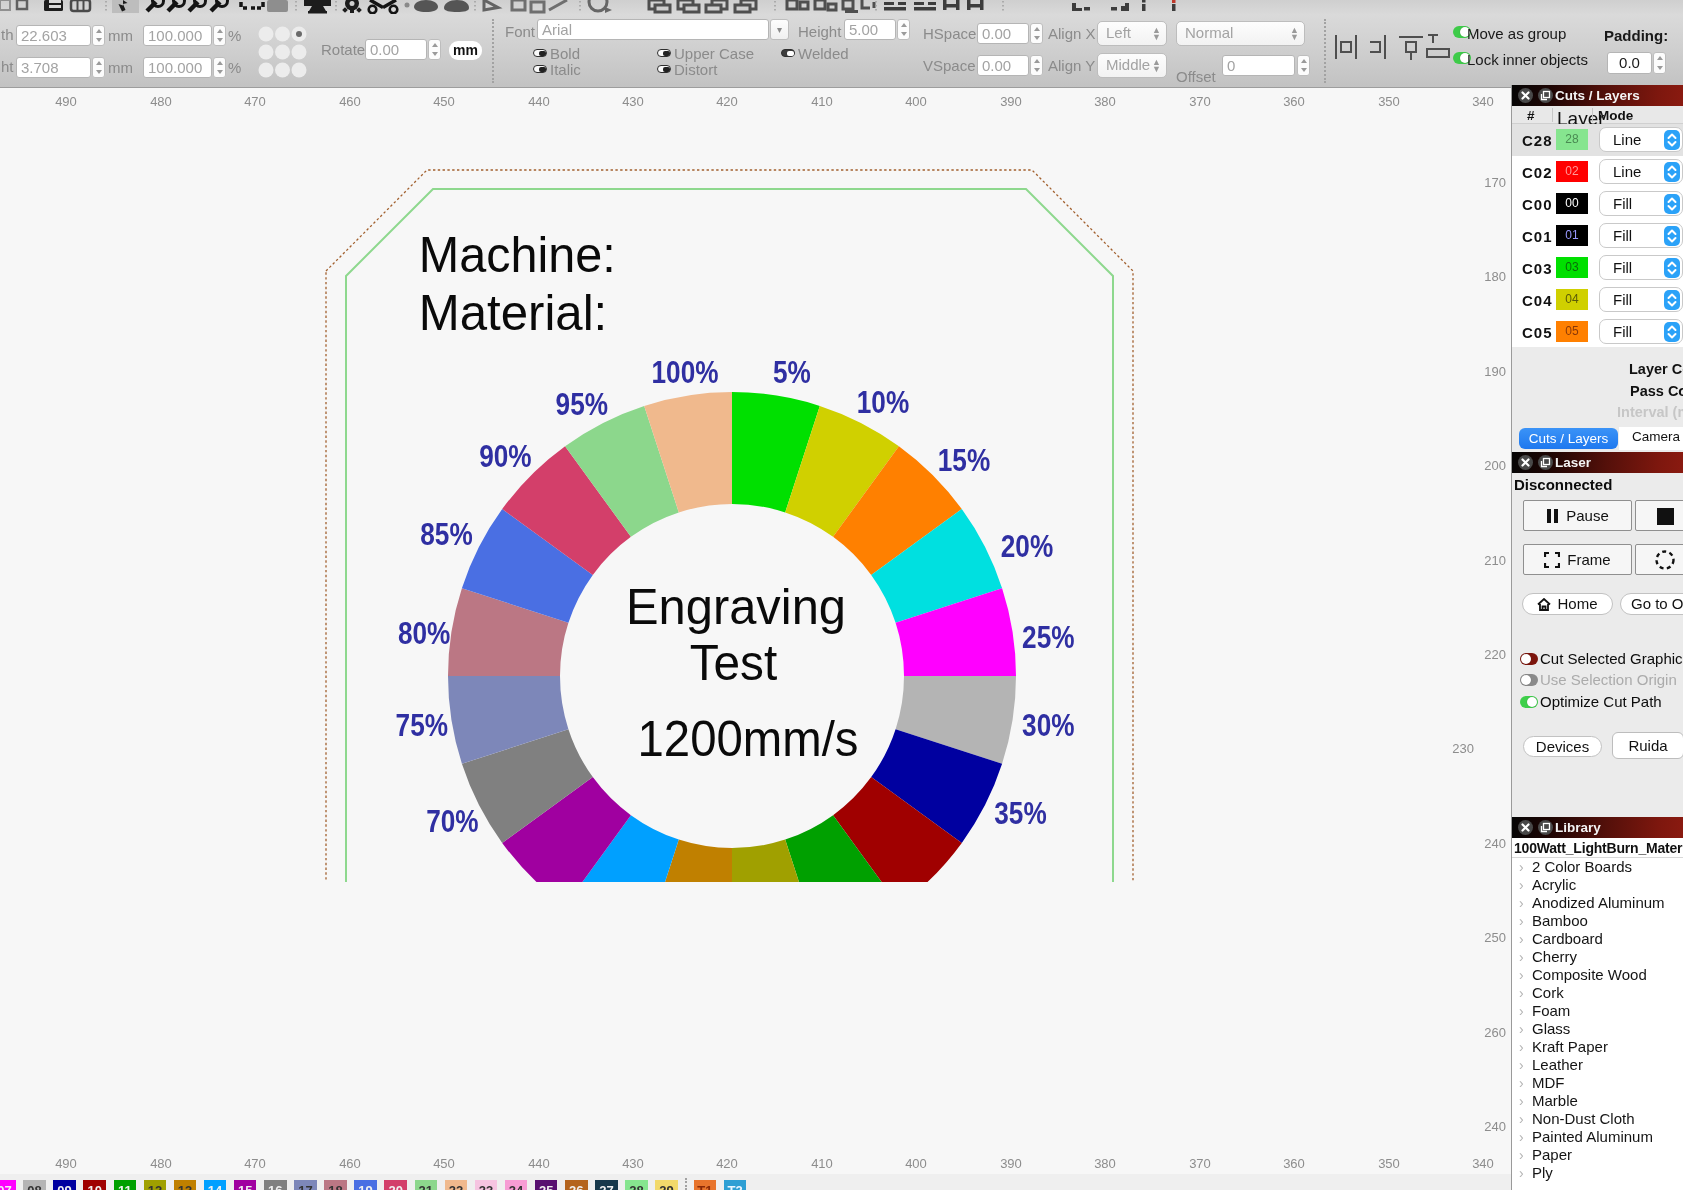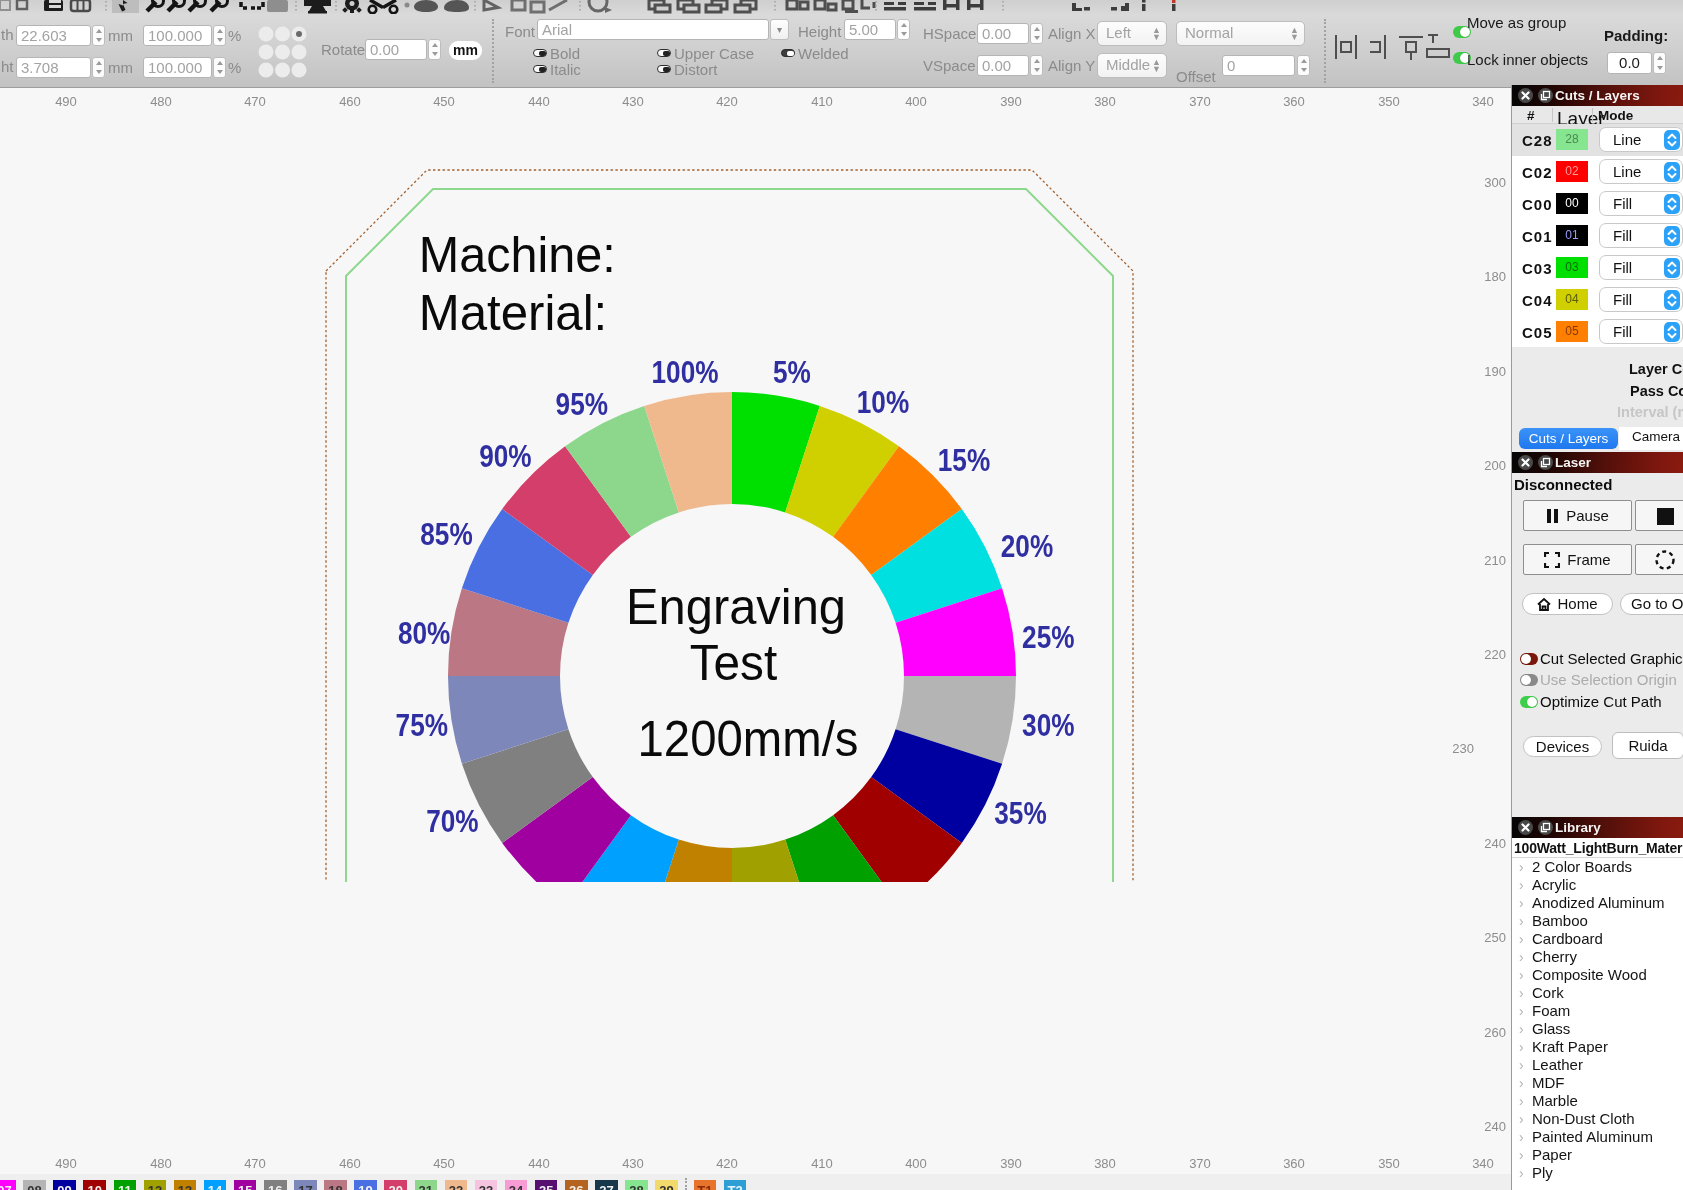--- a/index.html
+++ b/index.html
@@ -200,21 +200,21 @@
 <div class="tinp" style="left:1222px;top:41px;width:73px;height:21px">0</div>
 <div class="tstep" style="left:1297px;top:41px;height:21px"></div>
 <div class="dotsep" style="left:1324px;top:5px;height:64px"></div>
 <svg width="120" height="40" style="position:absolute;left:1333px;top:17px" fill="none" stroke="#4f4f4f" stroke-width="2">
 <path d="M3 4v24M23 4v24M8 11h10v10H8z"></path>
 <path d="M37 11h10v10H37M52 4v24"></path>
 <path d="M66 6h24M73 11h10v10h-10zM78 21v8"></path>
 <path d="M100 4v8M95 4h10M94 18h22v8H94z"></path>
 </svg>
 <div class="gtog" style="left:1453px;top:12px"></div>
-    <div style="position:absolute;left:1467px;top:0;font-size:15px;color:#191919">Move as group</div>
+    <div style="position:absolute;left:1467px;top:11px;font-size:15px;color:#191919">Move as group</div>
 <div class="gtog" style="left:1453px;top:38px"></div>
     <div style="position:absolute;left:1467px;top:37px;font-size:15px;color:#191919">Lock inner objects</div>
 <div style="position:absolute;left:1604px;top:13px;font-size:15px;font-weight:bold;color:#191919">Padding:</div>
 <div class="tinp" style="left:1607px;top:38px;width:45px;height:22px;color:#191919;text-align:center">0.0</div>
 <div class="tstep" style="left:1653px;top:38px;height:22px"></div>
 </div>
 
 <div class="abs" style="left:0;top:89px;width:1511px;height:793px;background:#f7f7f7;overflow:hidden">
 <svg width="1511" height="1101" viewBox="0 89 1511 1101" style="position:absolute;left:0;top:0">
 <path d="M326 271L427 170L1032 170L1133 271L1133 959L1032 1060L427 1060L326 959Z" fill="none" stroke="#a2602e" stroke-width="1.3" stroke-dasharray="2.4 2.4"></path>
@@ -295,21 +295,21 @@
 <div class="rn" style="left:613px;top:1156px">430</div>
 <div class="rn" style="left:707px;top:1156px">420</div>
 <div class="rn" style="left:802px;top:1156px">410</div>
 <div class="rn" style="left:896px;top:1156px">400</div>
 <div class="rn" style="left:991px;top:1156px">390</div>
 <div class="rn" style="left:1085px;top:1156px">380</div>
 <div class="rn" style="left:1180px;top:1156px">370</div>
 <div class="rn" style="left:1274px;top:1156px">360</div>
 <div class="rn" style="left:1369px;top:1156px">350</div>
 <div class="rn" style="left:1463px;top:1156px">340</div>
-<div class="rnv" style="left:1472px;top:175px">300</div>
+<div class="rnv" style="left:1472px;top:175px">170</div>
 <div class="rnv" style="left:1472px;top:269px">180</div>
 <div class="rnv" style="left:1472px;top:364px">190</div>
 <div class="rnv" style="left:1472px;top:458px">200</div>
 <div class="rnv" style="left:1472px;top:553px">210</div>
 <div class="rnv" style="left:1472px;top:647px">220</div>
 <div class="rnv" style="left:1440px;top:741px">230</div>
 <div class="rnv" style="left:1472px;top:836px">240</div>
 <div class="rnv" style="left:1472px;top:930px">250</div>
 <div class="rnv" style="left:1472px;top:1025px">260</div>
 <div class="rnv" style="left:1472px;top:1119px">240</div>

